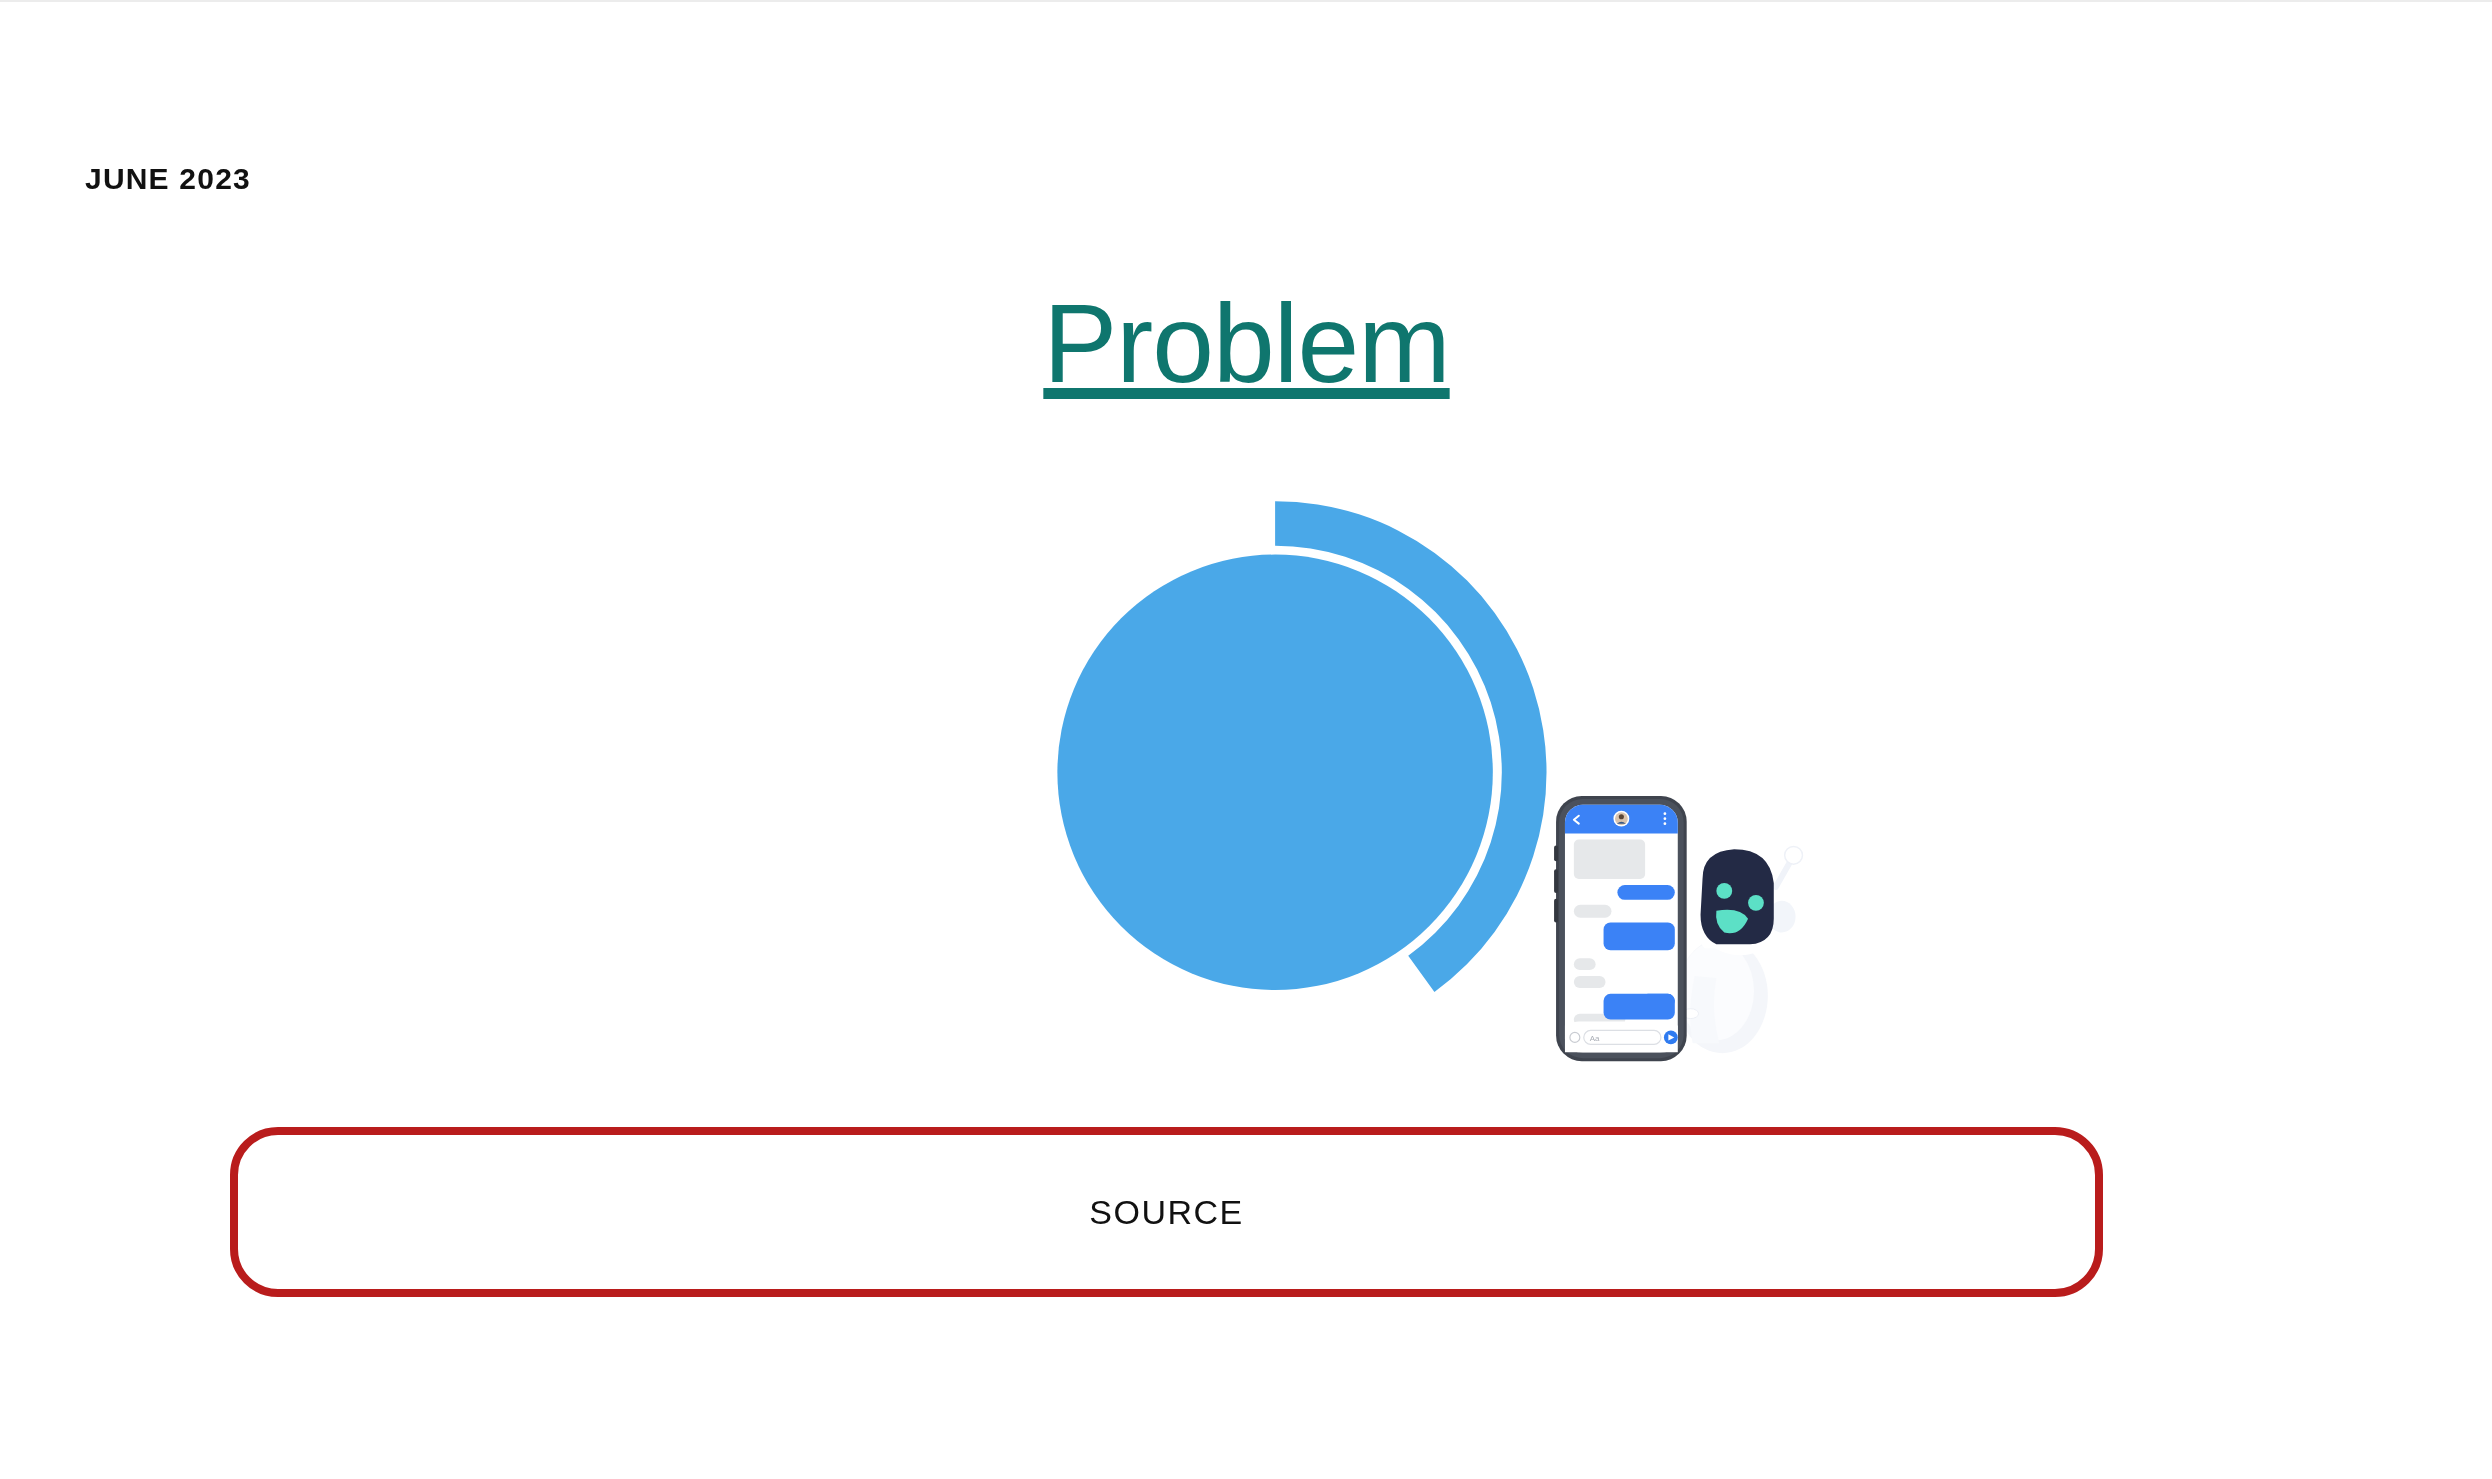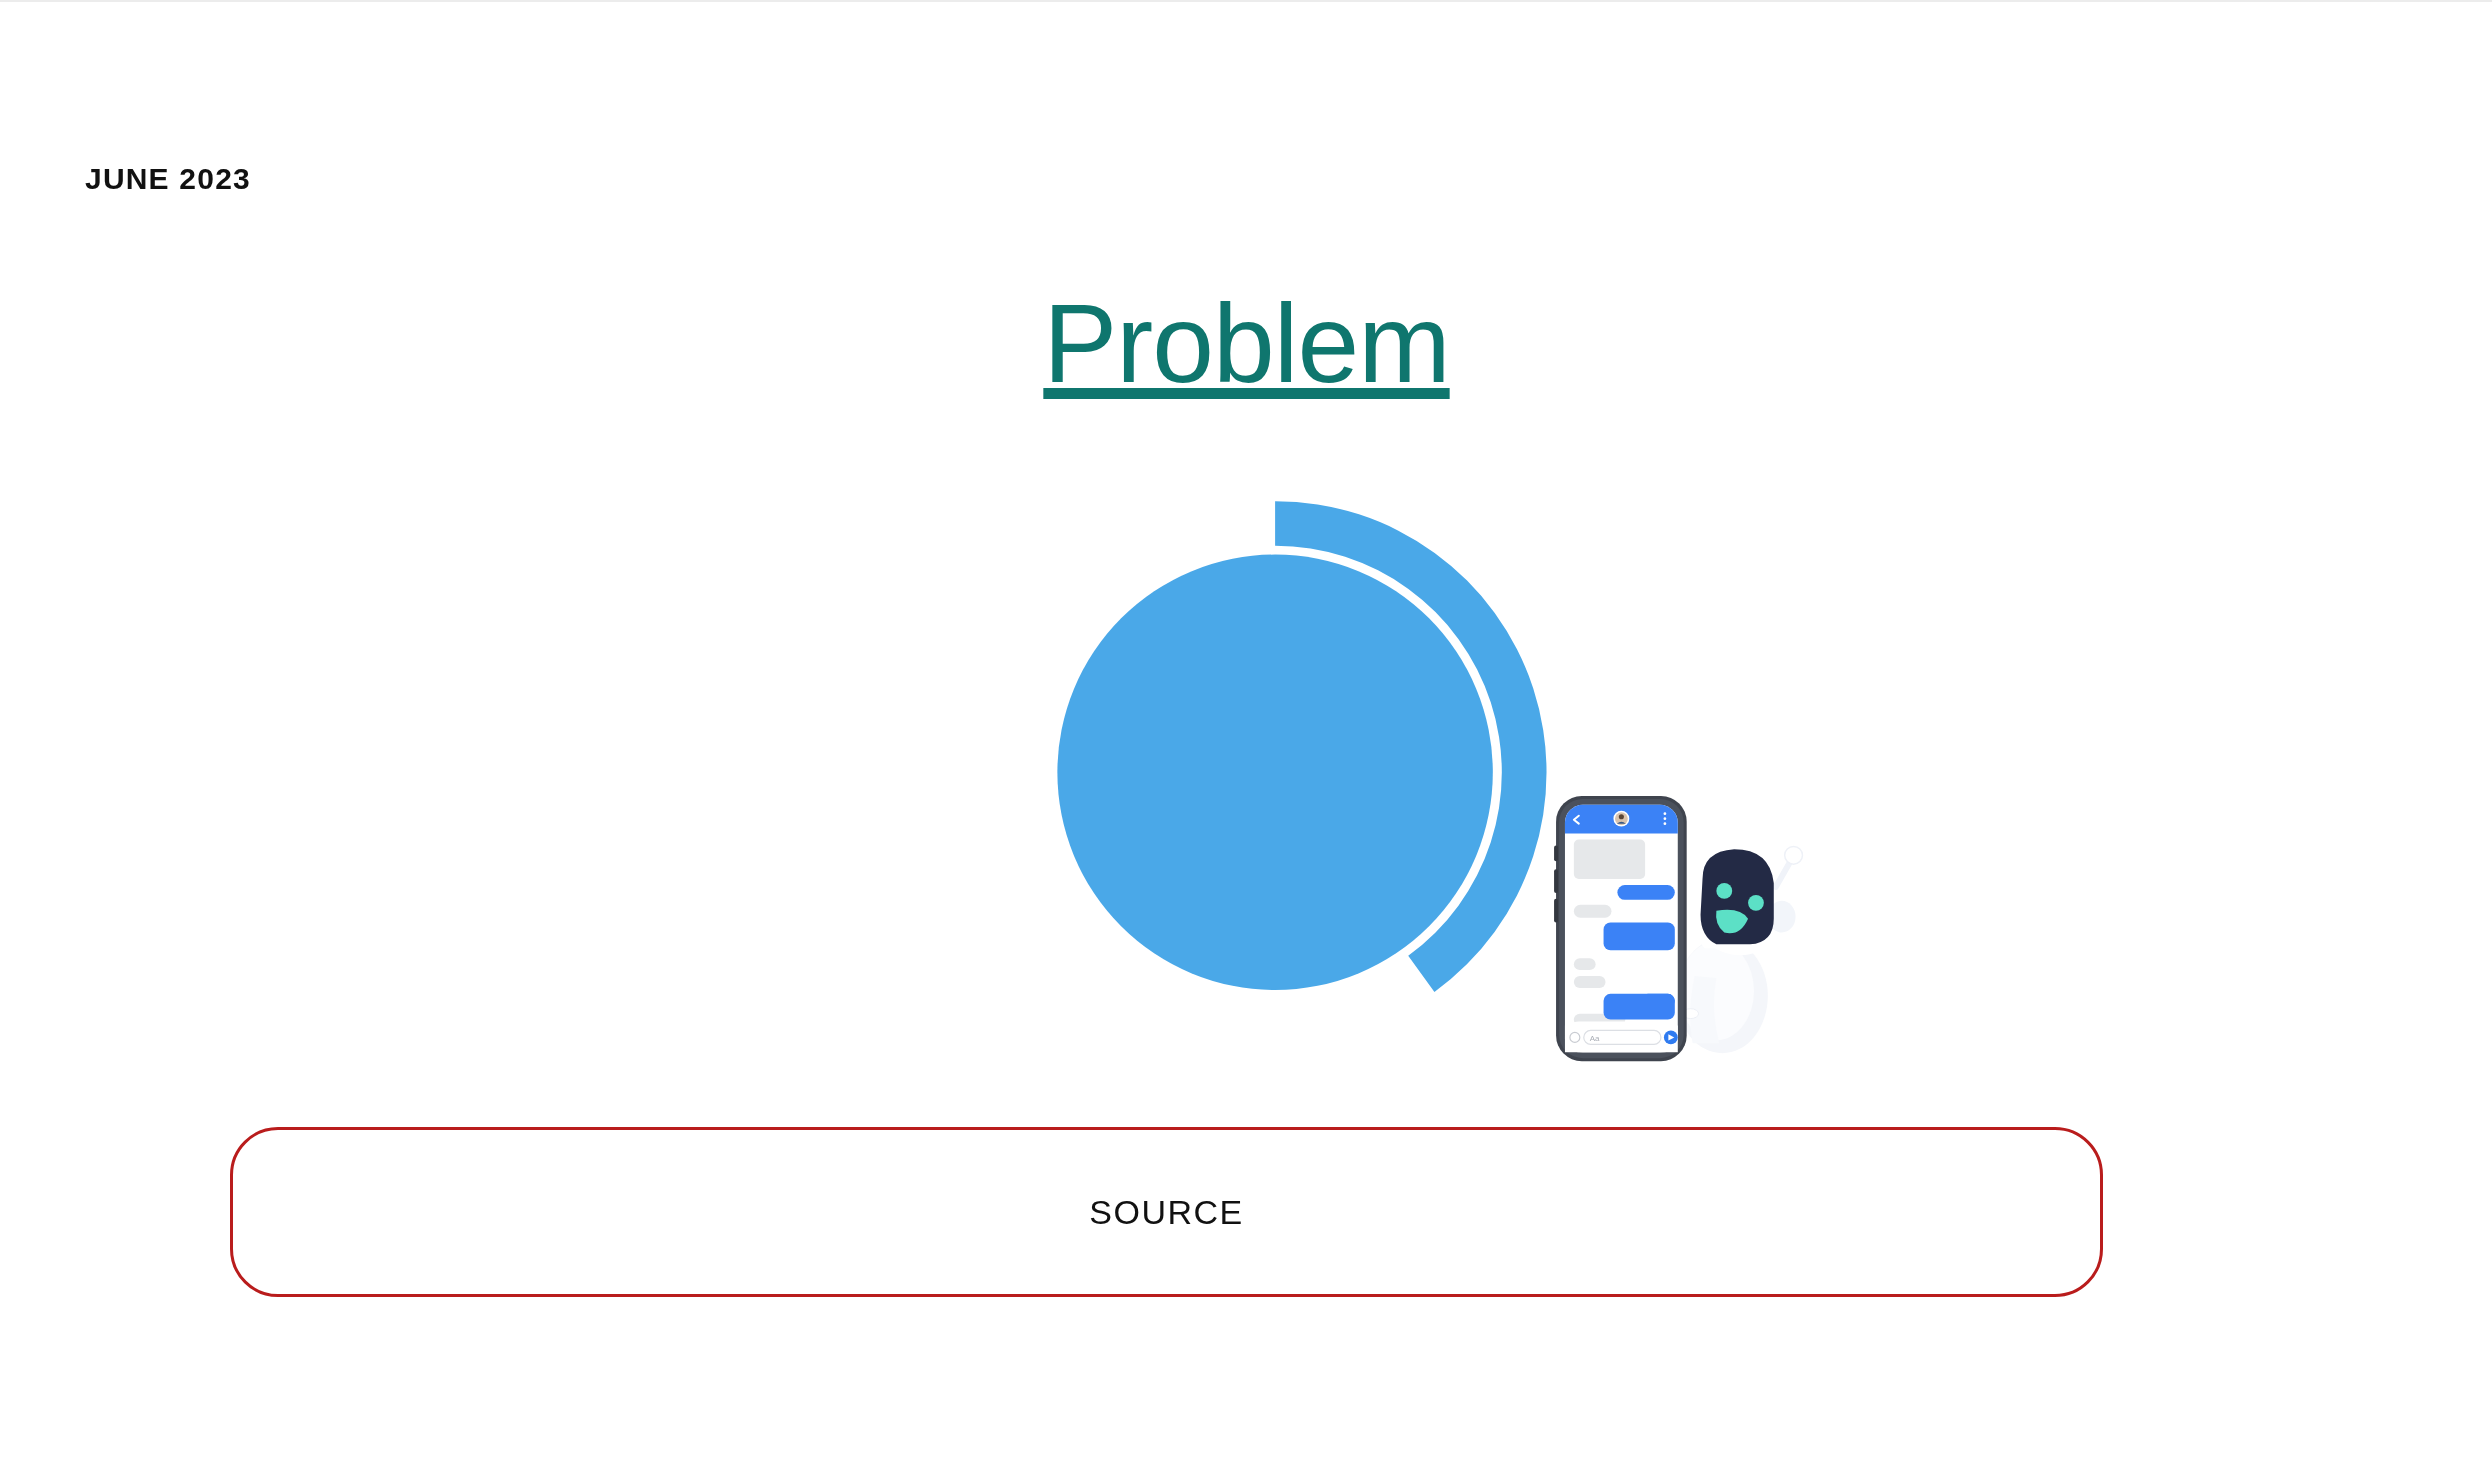--- a/index.html
+++ b/index.html
@@ -82,21 +82,21 @@
   }
   #chatbot-illustration svg { display: block; width: 317px; height: 287px; }
 
   
   #source-box {
     position: absolute;
     left: 230px;
     top: 1125px;
     width: 1873px;
     height: 170px;
-    border: 3px solid #b91c1c;
+    border: 8px solid #b91c1c;
     border-radius: 48px;
     background: #ffffff;
     display: flex;
     flex-direction: row;
     align-items: center;
     justify-content: center;
     gap: 14px;
   }
   #source-heading {
     font-size: 34px;

